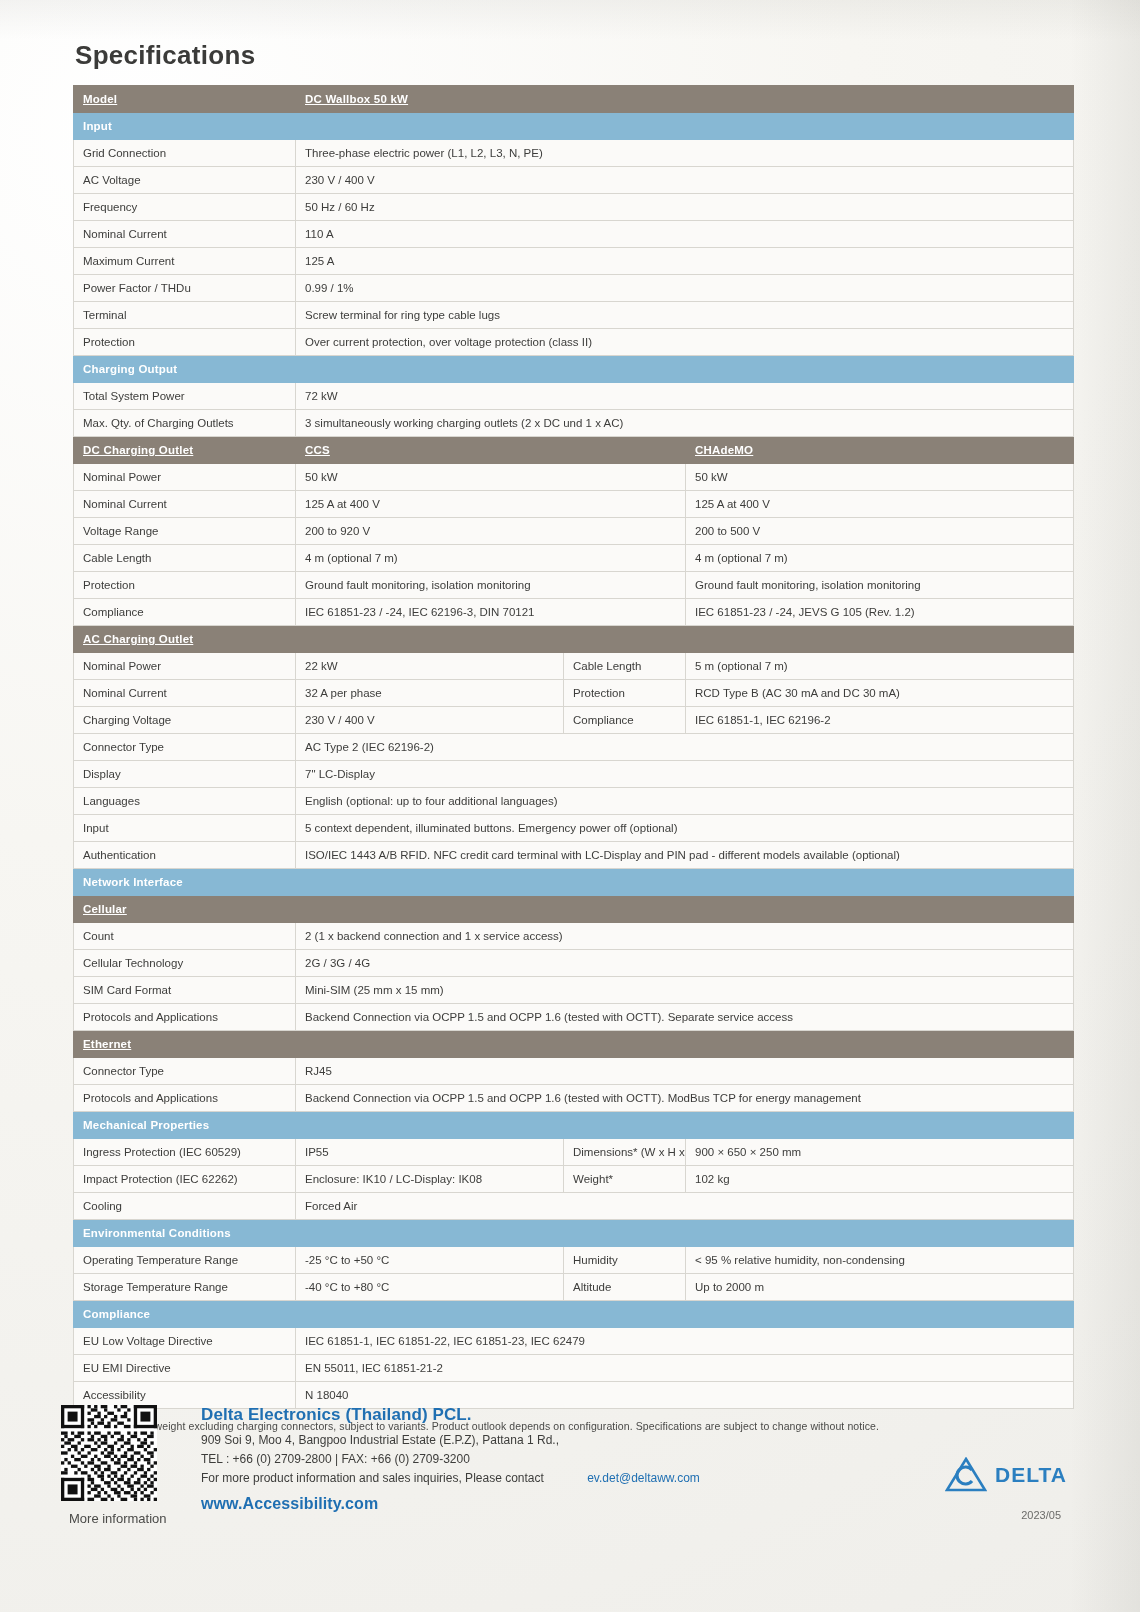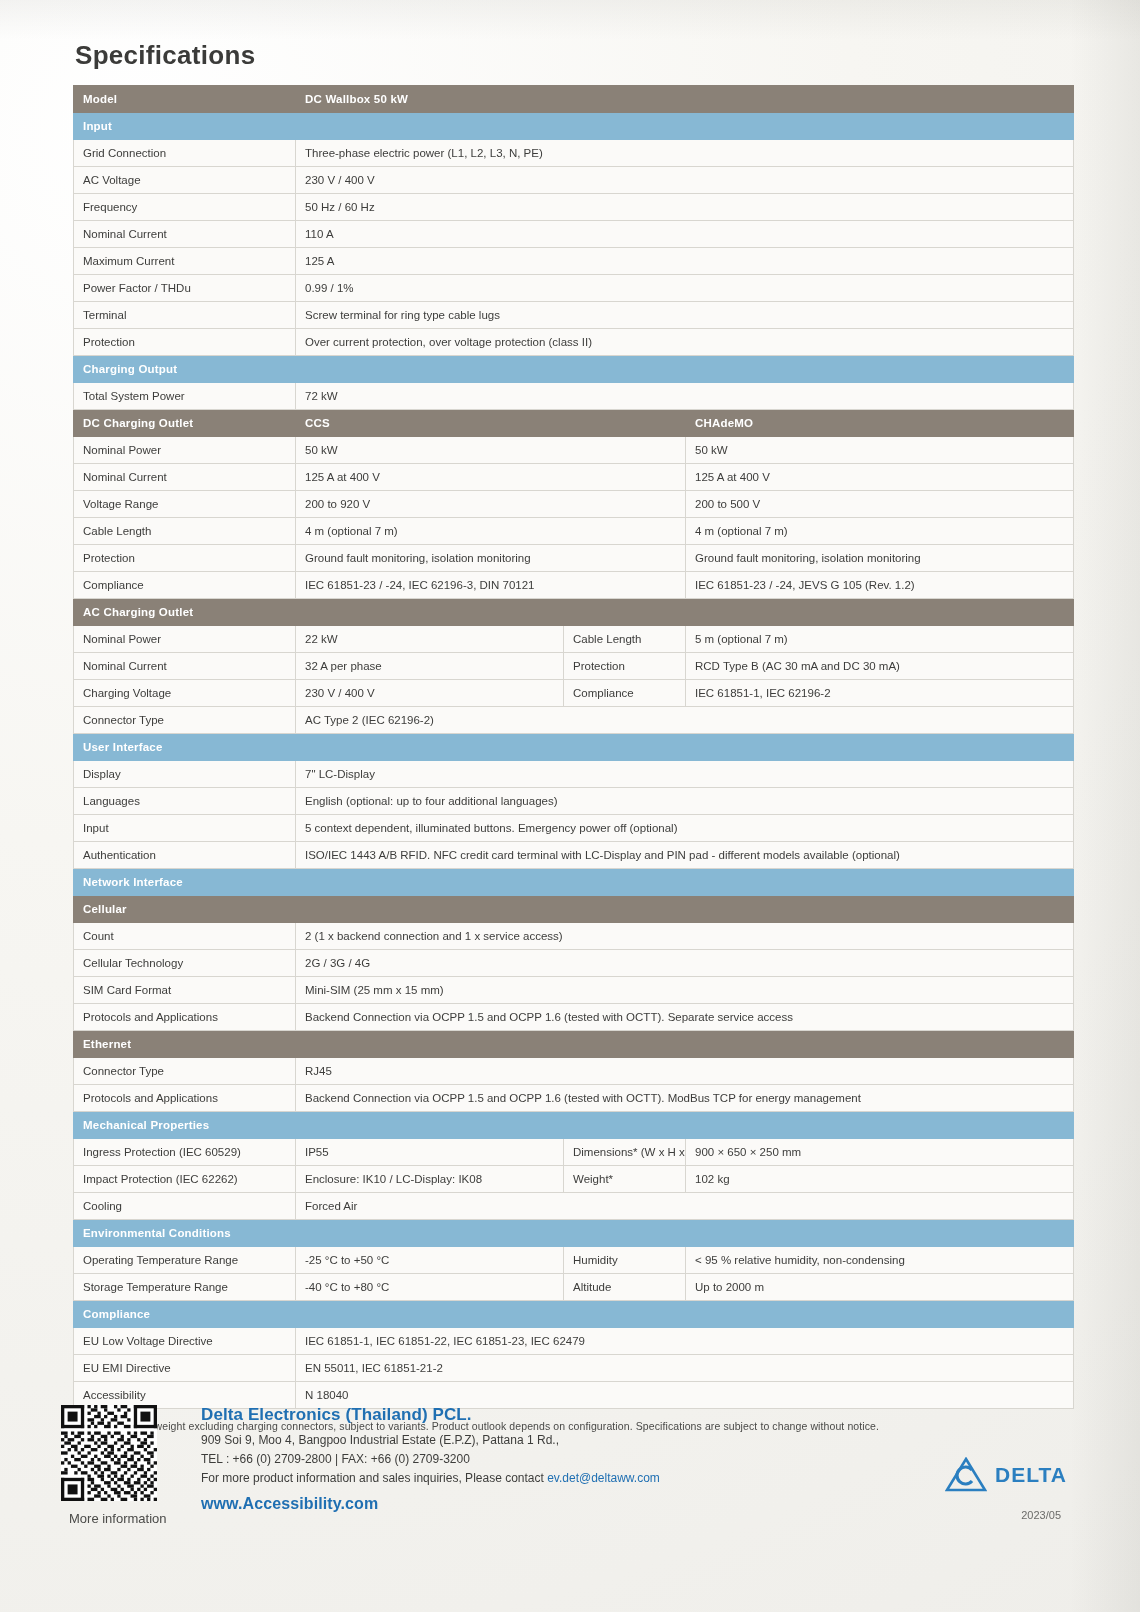--- a/index.html
+++ b/index.html
@@ -56,20 +56,21 @@
     font-weight:bold;
     border-color:#87b8d4;
     letter-spacing:.2px;
   }
   tr.sec-brown td{
     background:#8a8177;
     color:#ffffff;
     font-weight:bold;
     border-color:#8a8177;
     letter-spacing:.2px;
+    text-decoration:underline;
   }
   tr.sec-brown td.sub{
     font-weight:bold;
   }
   .footnote{
     margin-top:11px;
     font-size:10.5px;
     color:#4a4a48;
     letter-spacing:.1px;
   }
@@ -102,21 +103,21 @@
     font-weight:bold;
     font-size:17px;
     margin-bottom:6px;
     letter-spacing:.1px;
   }
   .addr-line{
     font-size:12px;
     color:#3d3d3b;
     line-height:19px;
   }
-  .mailto{color:#1f6fb2;}
+  .mailto{color:#1f6fb2;margin-left:40px;}
   .web{
     color:#1f6fb2;
     font-weight:bold;
     font-size:16px;
     margin-top:7px;
     letter-spacing:.1px;
   }
   .brand{
     width:210px;
     text-align:right;
@@ -205,20 +206,24 @@
           <td colspan="3">Over current protection, over voltage protection (class II)</td>
         </tr>
 
         <tr class="sec-blue">
           <td colspan="4">Charging Output</td>
         </tr>
         <tr>
           <td class="label">Total System Power</td>
           <td colspan="3">72 kW</td>
         </tr>
+        <tr>
+          <td class="label">Max. Qty. of Charging Outlets</td>
+          <td colspan="3">3 simultaneously working charging outlets (2 x DC und 1 x AC)</td>
+        </tr>
 
         <tr class="sec-brown">
           <td>DC Charging Outlet</td>
           <td colspan="2" class="sub">CCS</td>
           <td class="sub">CHAdeMO</td>
         </tr>
         <tr>
           <td class="label">Nominal Power</td>
           <td colspan="2">50 kW</td>
           <td>50 kW</td>
@@ -268,23 +273,20 @@
           <td class="label">Charging Voltage</td>
           <td>230 V / 400 V</td>
           <td class="label">Compliance</td>
           <td>IEC 61851-1, IEC 62196-2</td>
         </tr>
         <tr>
           <td class="label">Connector Type</td>
           <td colspan="3">AC Type 2 (IEC 62196-2)</td>
         </tr>
 
-        <tr class="sec-blue">
-          <td colspan="4">User Interface</td>
-        </tr>
         <tr>
           <td class="label">Display</td>
           <td colspan="3">7" LC-Display</td>
         </tr>
         <tr>
           <td class="label">Languages</td>
           <td colspan="3">English (optional: up to four additional languages)</td>
         </tr>
         <tr>
           <td class="label">Input</td>

